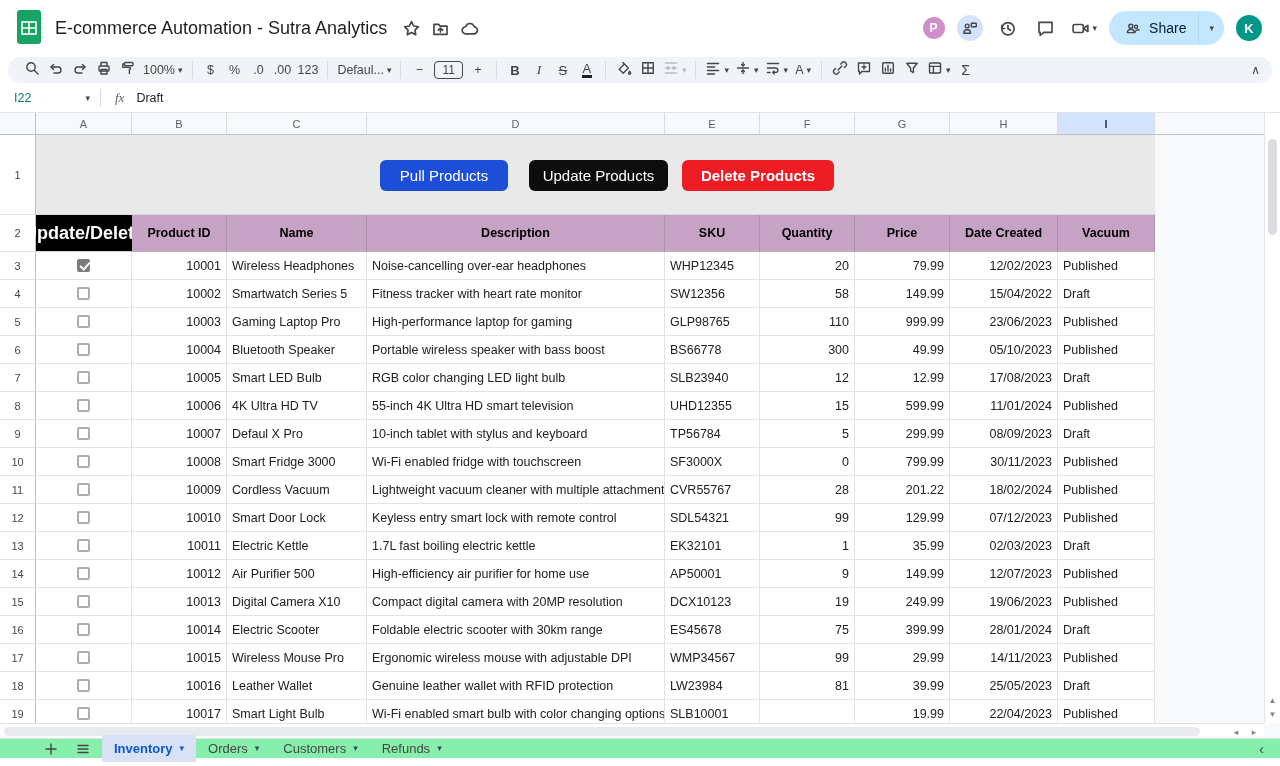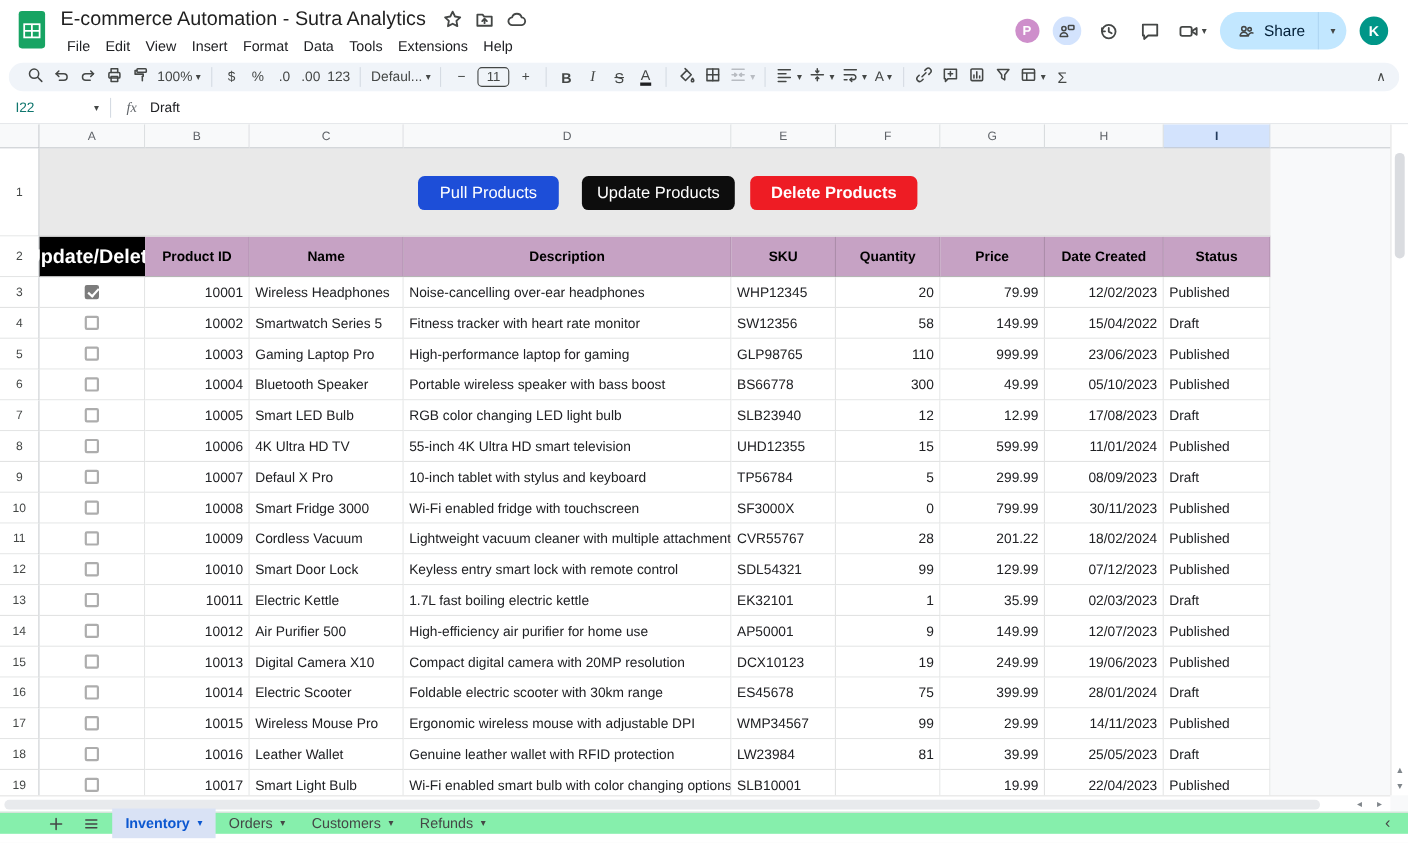--- a/index.html
+++ b/index.html
@@ -122,31 +122,20 @@
               <path d="M2.5 4.5h4l1.2 1.5h5.8v7H2.5z"></path>
               <path d="M8 11V7.8M6.2 9.4L8 7.6l1.8 1.8"></path>
             </svg>
           </span>
         <span class="tbicon">
             <svg class="ic big" viewBox="0 0 16 16">
               <path d="M5 12.5a3 3 0 01-.3-6A3.8 3.8 0 0112 6.6a2.9 2.9 0 01-.6 5.9z"></path>
             </svg>
           </span>
       </div>
-      <nav class="menus" id="menus">
-          <span class="menu">File</span>
-          <span class="menu">Edit</span>
-          <span class="menu">View</span>
-          <span class="menu">Insert</span>
-          <span class="menu">Format</span>
-          <span class="menu">Data</span>
-          <span class="menu">Tools</span>
-          <span class="menu">Extensions</span>
-          <span class="menu">Help</span>
-        </nav>
     </div>
     <div class="tright">
       <span class="avatar avP">P</span>
       <span class="presenter">
           <svg class="ic" viewBox="0 0 16 16">
             <circle cx="5.2" cy="6" r="1.9"></circle>
             <path d="M1.8 13.2a3.4 3.4 0 016.8 0z"></path>
             <rect x="9.3" y="3.2" width="5" height="3.6" rx="0.6"></rect>
           </svg>
         </span>
@@ -388,21 +377,21 @@
         <div class="filler"></div>
         <div class="rownum">2</div>
         <div class="hdrblack">Update/Delete</div>
         <div class="hdrmauve">Product ID</div>
         <div class="hdrmauve">Name</div>
         <div class="hdrmauve">Description</div>
         <div class="hdrmauve">SKU</div>
         <div class="hdrmauve">Quantity</div>
         <div class="hdrmauve">Price</div>
         <div class="hdrmauve">Date Created</div>
-        <div class="hdrmauve">Status</div>
+        <div class="hdrmauve">Vacuum</div>
         <div class="filler"></div>
         <div class="rownum">3</div>
         <div class="cell cbcell">
           <span class="cb checked"></span>
         </div>
         <div class="cell right">10001</div>
         <div class="cell">Wireless Headphones</div>
         <div class="cell">Noise-cancelling over-ear headphones</div>
         <div class="cell">WHP12345</div>
         <div class="cell right">20</div>

